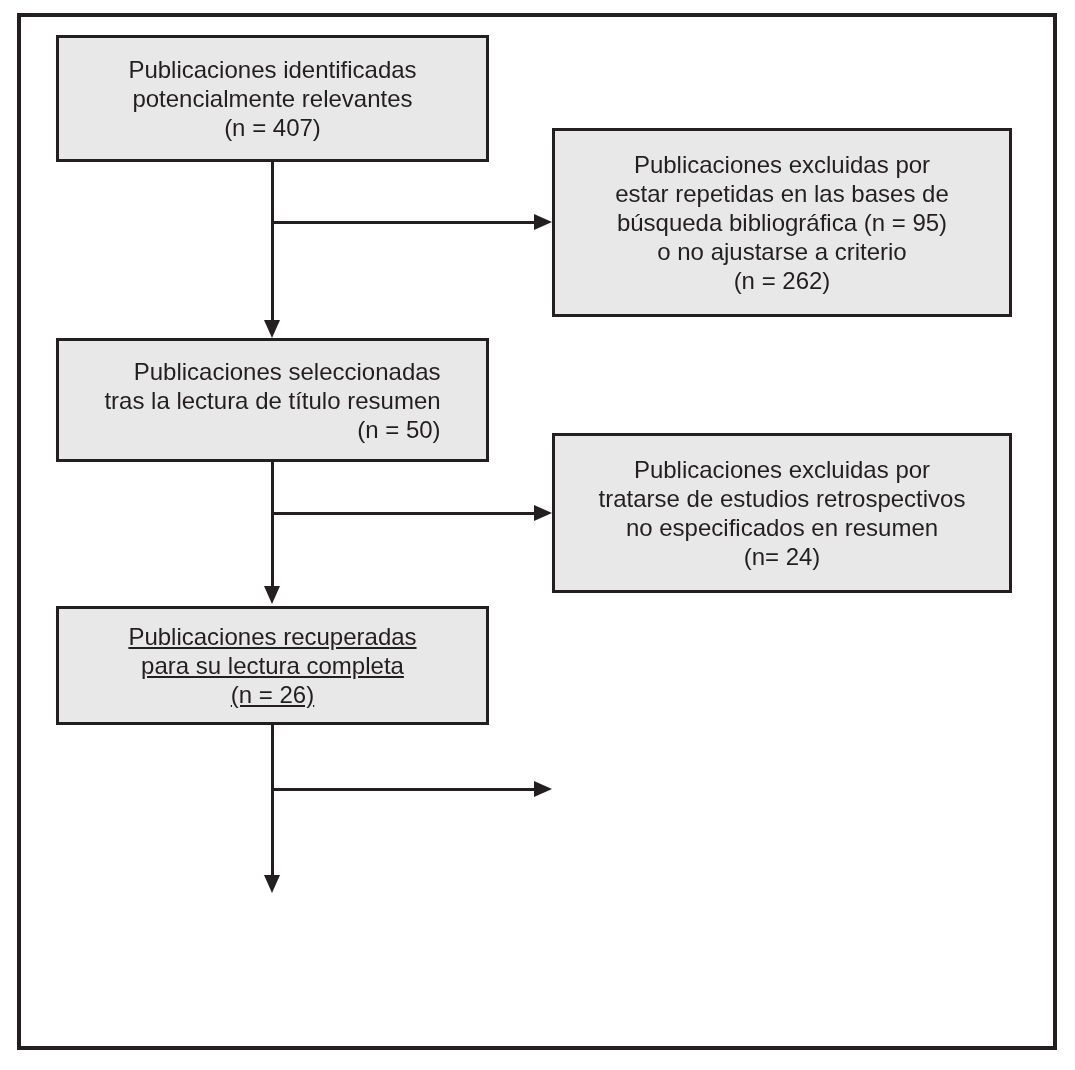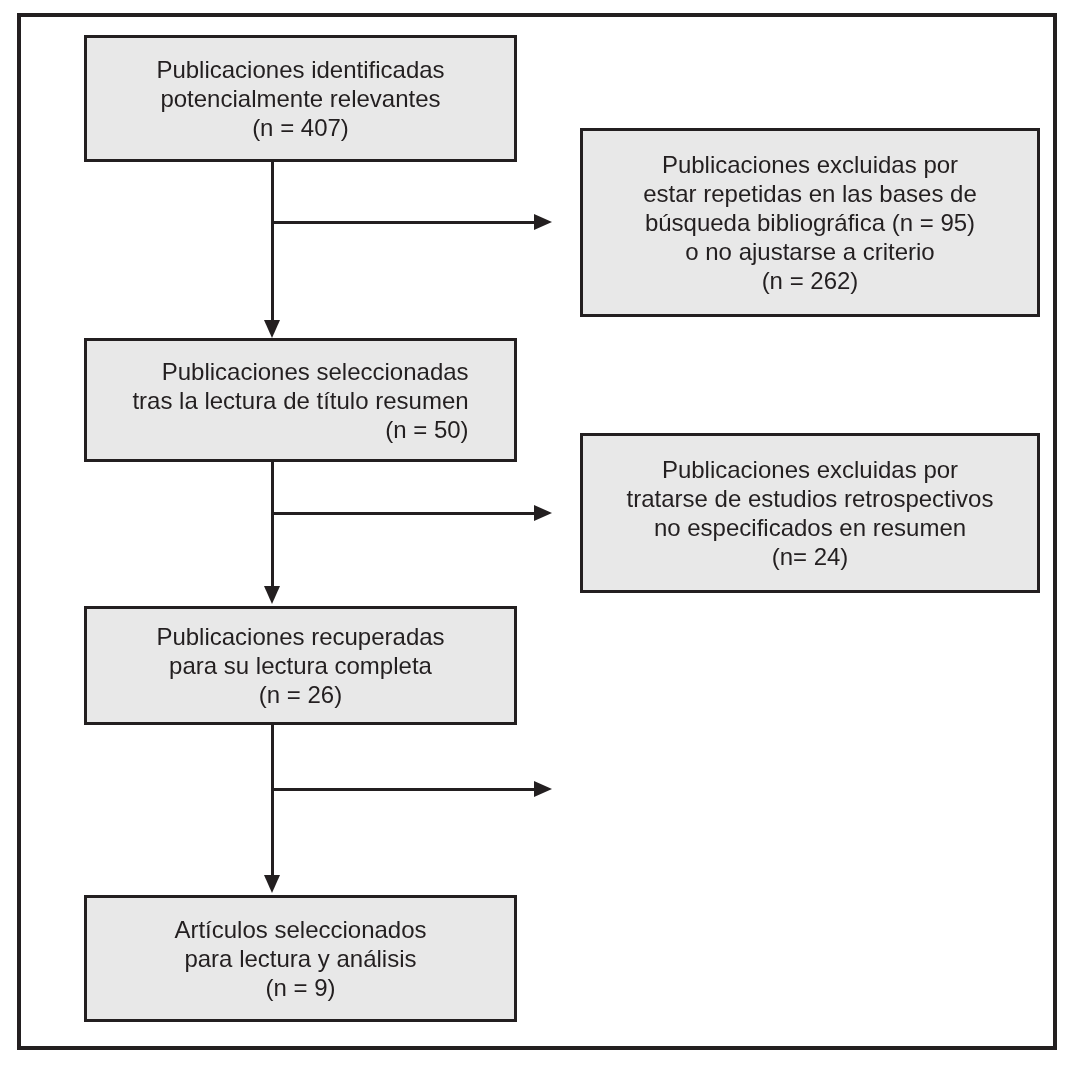--- a/index.html
+++ b/index.html
@@ -32,27 +32,26 @@
     background: var(--box-fill, #e8e8e8);
     border: 3px solid var(--ink, #231f20);
     display: flex;
     align-items: center;
     justify-content: center;
     text-align: center;
     font-size: 24px;
     line-height: 29px;
     white-space: pre-line;
     padding: 6px 0;
-    margin-left: 28px;
   }
   .box-l1 { left: 56px;  top: 35px;  width: 433px; height: 127px; }
   .box-r1 { left: 552px; top: 128px; width: 460px; height: 189px; }
   .box-l2 { left: 56px;  top: 338px; width: 433px; height: 124px; text-align: right; }
   .box-r2 { left: 552px; top: 433px; width: 460px; height: 160px; }
-  .box-l3 { left: 56px;  top: 606px; width: 433px; height: 119px; }
+  .box-l3 { left: 56px;  top: 606px; width: 433px; height: 119px; text-decoration: underline; }
   .box-r3 { left: 552px; top: 658px; width: 460px; height: 259px; }
   .box-l4 { left: 56px;  top: 895px; width: 433px; height: 127px; }
 
   .line {
     position: absolute;
     background: var(--ink, #231f20);
   }
   .vline { width: 3px; }
   .hline { height: 3px; }
 
@@ -102,23 +101,20 @@
 (n = 407)</div>
 
   <div class="box box-l2">Publicaciones seleccionadas
 tras la lectura de título resumen
 (n = 50)</div>
 
   <div class="box box-l3">Publicaciones recuperadas
 para su lectura completa
 (n = 26)</div>
 
-  <div class="box box-l4">Artículos seleccionados
-para lectura y análisis
-(n = 9)</div>
 
   <div class="box box-r1">Publicaciones excluidas por
 estar repetidas en las bases de
 búsqueda bibliográfica (n = 95)
 o no ajustarse a criterio
 (n = 262)</div>
 
   <div class="box box-r2">Publicaciones excluidas por
 tratarse de estudios retrospectivos
 no especificados en resumen

